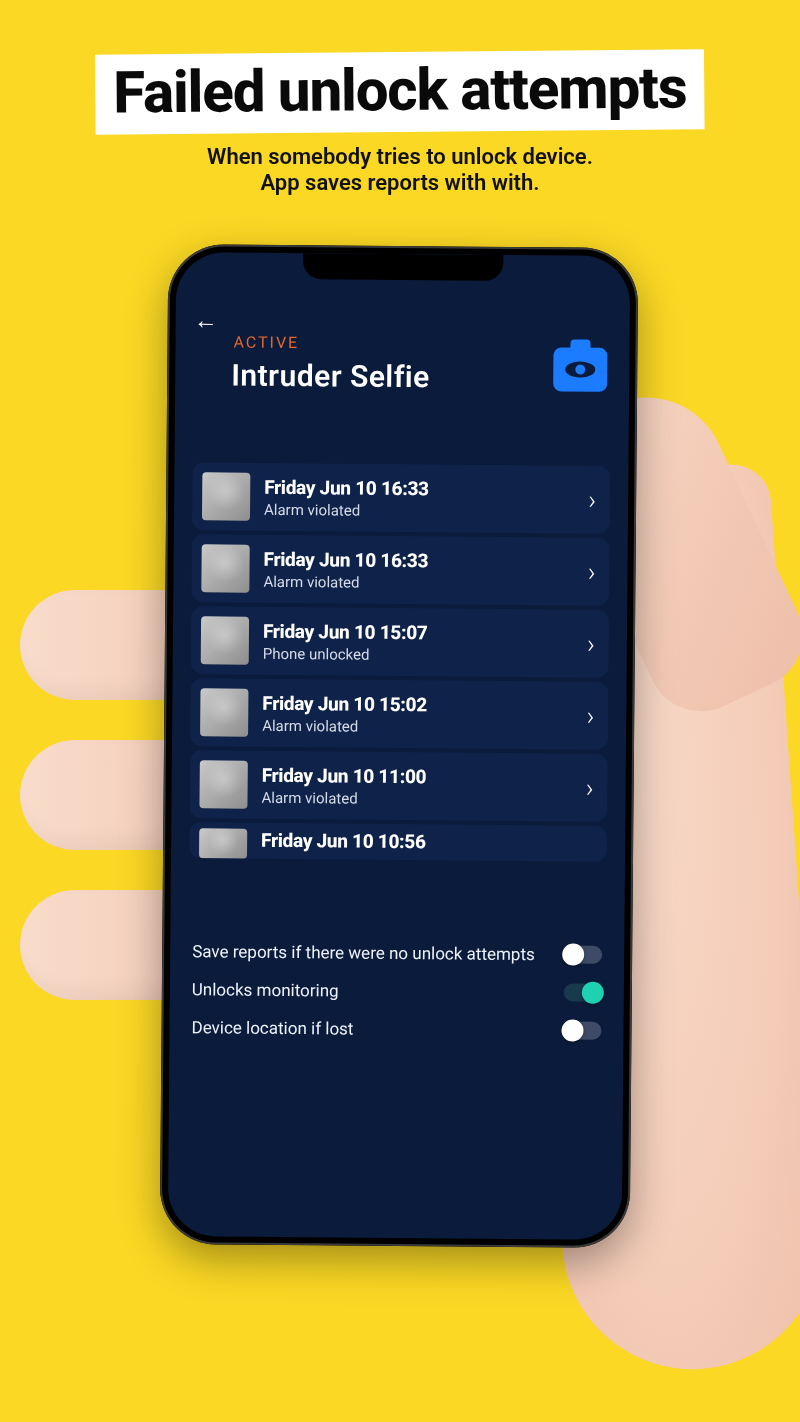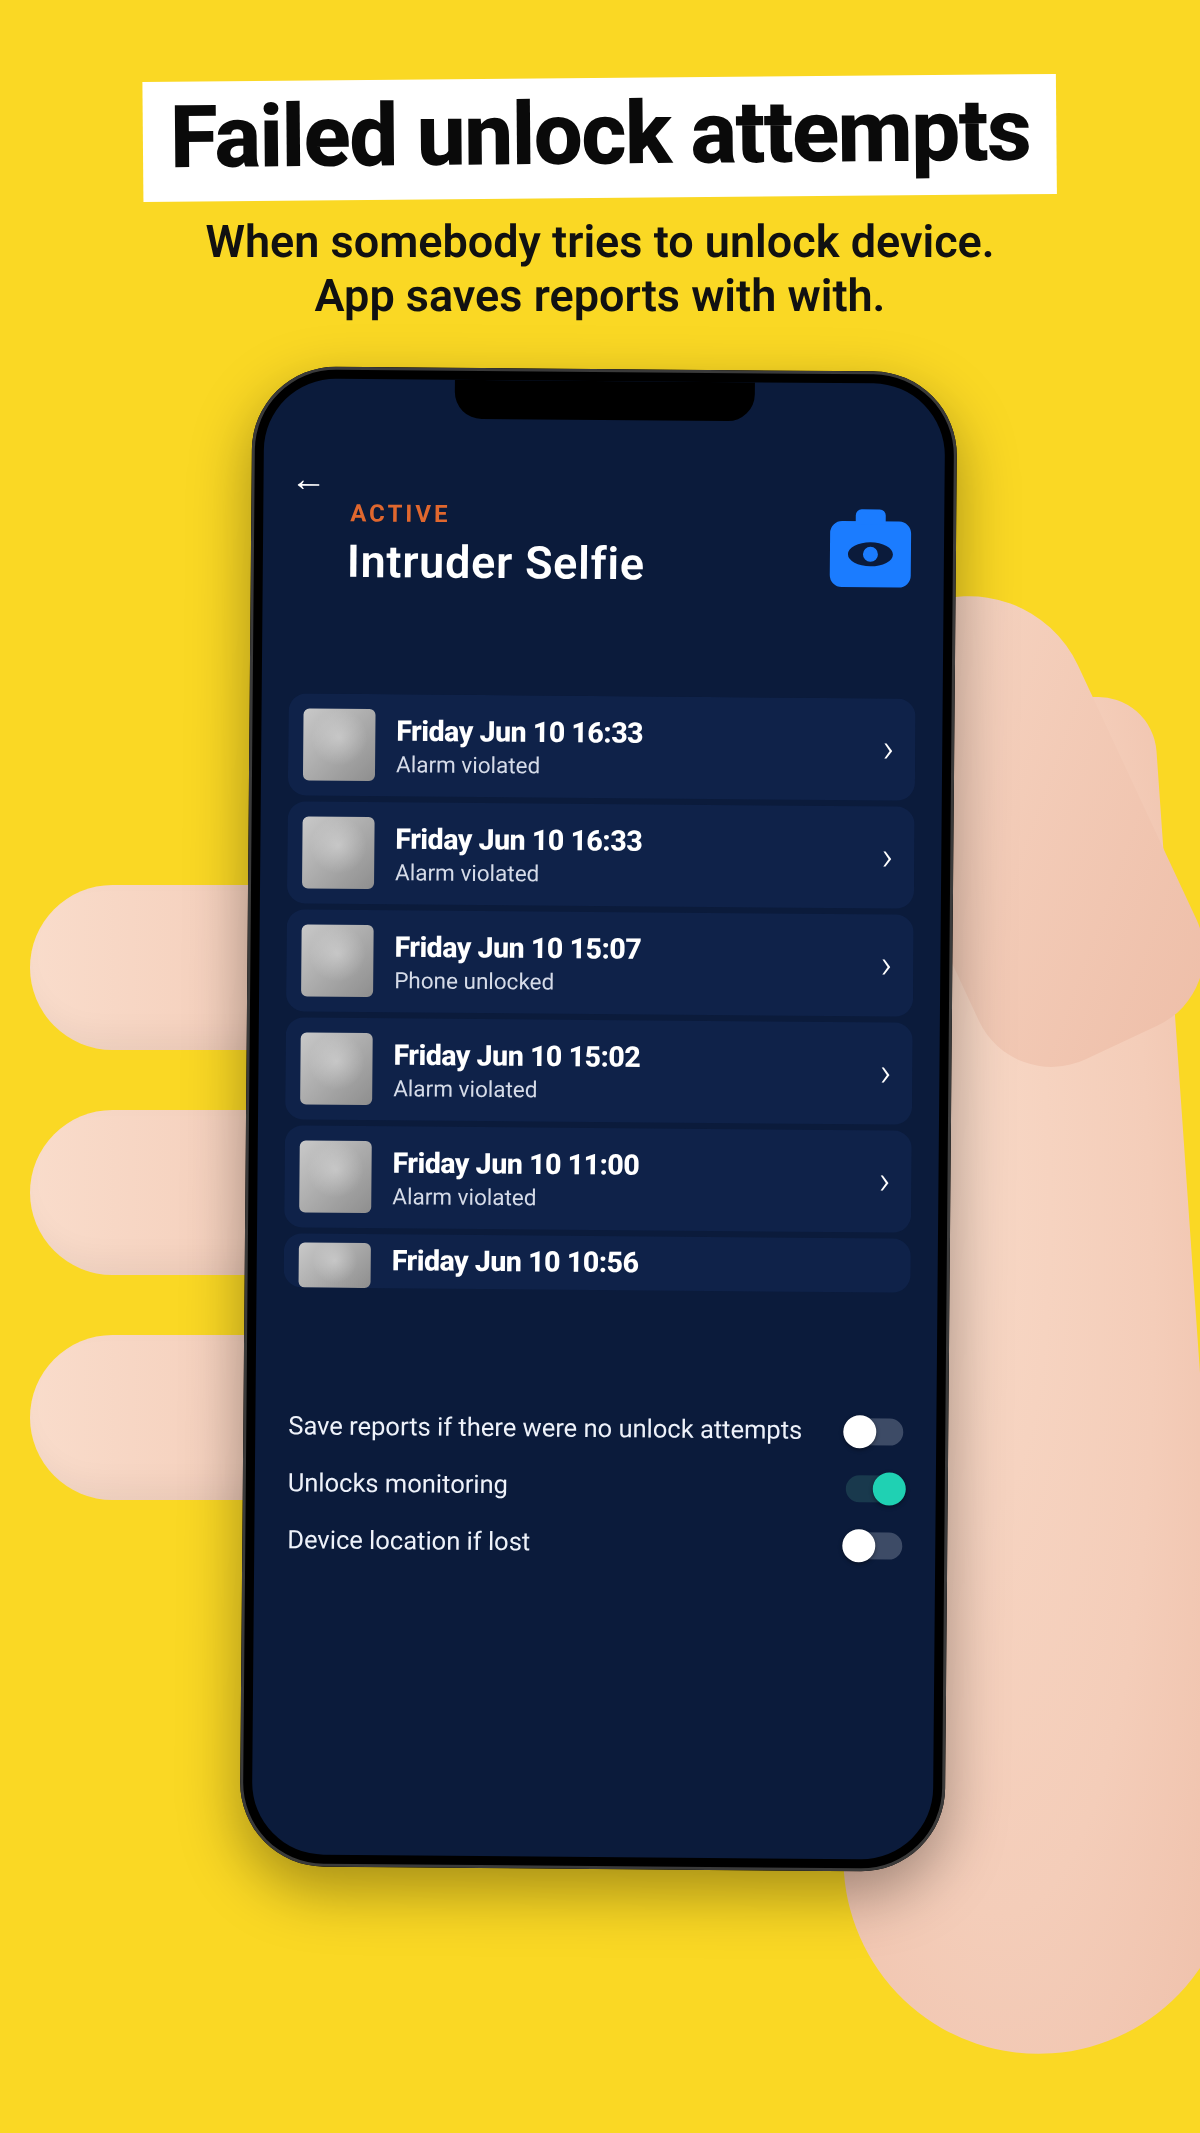--- a/index.html
+++ b/index.html
@@ -23,21 +23,21 @@
     color: #0a0a0a;
     letter-spacing: -1px;
     white-space: nowrap;
   }
   .promo-sub {
     position: absolute;
     top: 144px;
     left: 50%;
     transform: translateX(-50%);
     text-align: center;
-    font-size: 30px;
+    font-size: 22px;
     font-weight: 600;
     color: #111;
     line-height: 1.2;
     width: 700px;
   }
 
   
   .hand {
     position: absolute;
     top: 270px;
@@ -125,21 +125,21 @@
     align-items: center;
     gap: 16px;
     padding-top: 8px;
   }
   .back-arrow {
     font-size: 24px;
     color: #fff;
   }
   .active-label {
     color: #e0672e;
-    font-weight: 700;
+    font-weight: 400;
     letter-spacing: 2px;
     font-size: 16px;
     margin-top: 44px;
   }
   .page-title {
     font-size: 30px;
     font-weight: 600;
     margin: 6px 0 0 38px;
     letter-spacing: 0.5px;
   }

